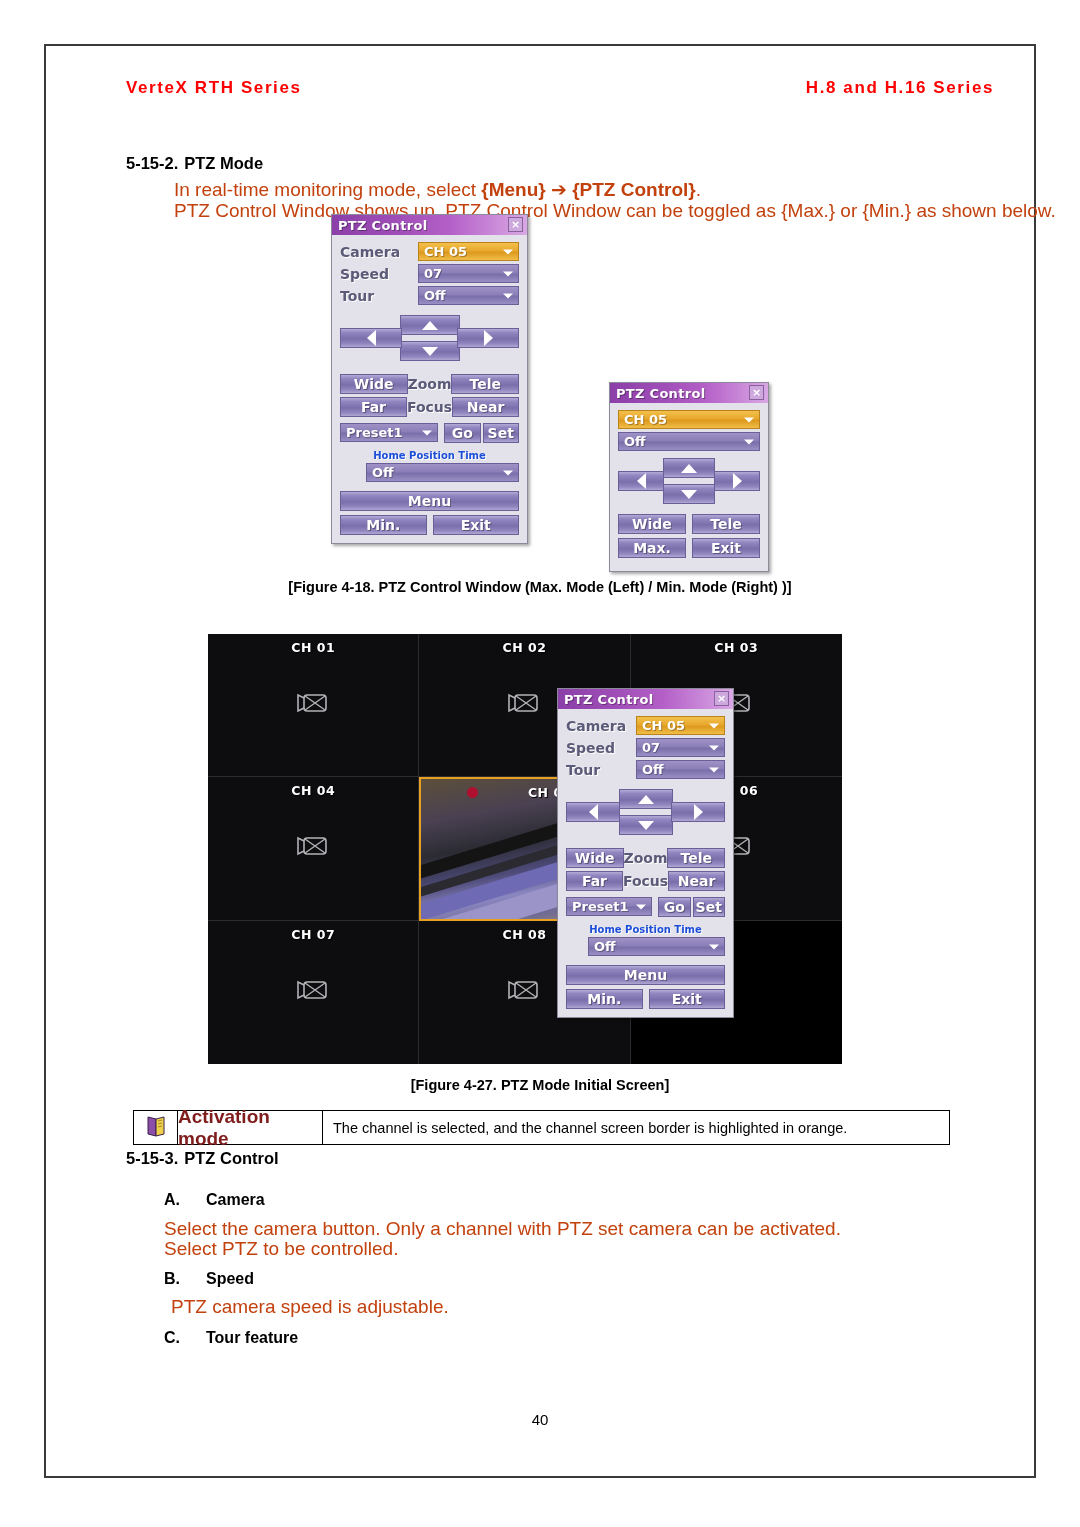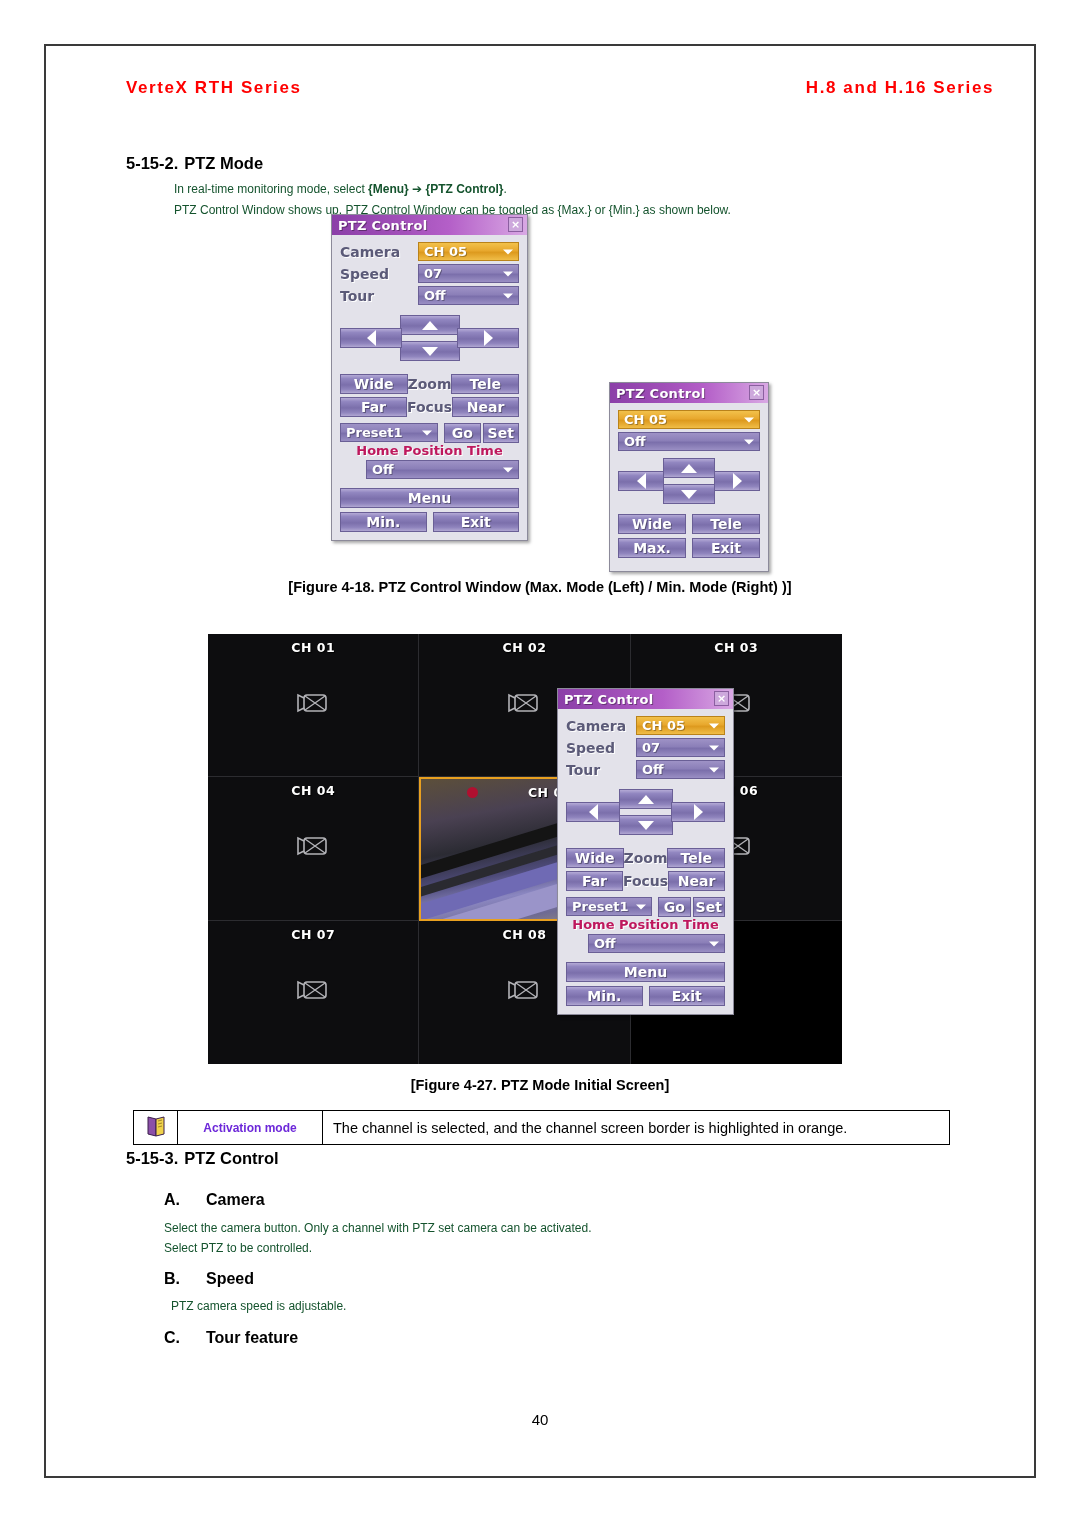--- a/index.html
+++ b/index.html
@@ -45,22 +45,22 @@
     position: absolute;
     font-weight: bold;
     font-size: 16.5px;
     color: #000;
     white-space: nowrap;
   }
   .h-section .num { margin-right: 6px; }
 
   .body-text {
     position: absolute;
-    font-size: 12px;
-    color: #14532d;
+    font-size: 19px;
+    color: #c2410c;
     line-height: 21px;
     white-space: nowrap;
   }
   .body-text b { font-weight: bold; }
 
   .fig-caption {
     position: absolute;
     left: 0; right: 0;
     text-align: center;
     font-weight: bold;
@@ -190,22 +190,22 @@
     color: #5b5a78; font-size: 14px; font-weight: bold;
     text-shadow: 1px 1px 0 #fff;
   }
 
   .preset-row { display: flex; margin-top: 6px; }
   .preset-row .combo { width: 98px; flex: none; }
   .preset-row .btn { width: 44px; margin-left: 6px; }
   .preset-row .btn.set { margin-left: 2px; }
 
   .hpt-label {
-    color: #be185d; font-size: 13px; font-weight: bold;
-    text-align: center; 
+    color: #1d4ed8; font-size: 10px; font-weight: bold;
+    text-align: center; margin-top: 7px;
     text-shadow: 1px 1px 0 #fff;
   }
   .hpt-combo { margin: 2px 0 0 26px; }
   .menu-btn { margin-top: 9px; width: 100%; }
   .bottom-row { display: flex; gap: 6px; margin-top: 4px; }
   .bottom-row .btn { flex: 1; }
 
   
   .ptz-min .ptz-body { padding: 7px 8px 9px 8px; }
   .ptz-min .combo { width: 100%; margin-bottom: 3px; }
@@ -277,21 +277,21 @@
   }
   .note-icon-cell {
     width: 44px;
     border-right: 1px solid #000;
     display: flex; align-items: center; justify-content: center;
   }
   .note-title-cell {
     width: 145px;
     border-right: 1px solid #000;
     display: flex; align-items: center; justify-content: center;
-    font-weight: bold; font-size: 12px; color: #6d28d9;
+    font-weight: bold; font-size: 19px; color: #7f1d1d;
   }
   .note-desc-cell {
     flex: 1;
     display: flex; align-items: center;
     padding-left: 10px;
     font-size: 14.5px; color: #000;
   }
 </style>
 </head>
 <body>

